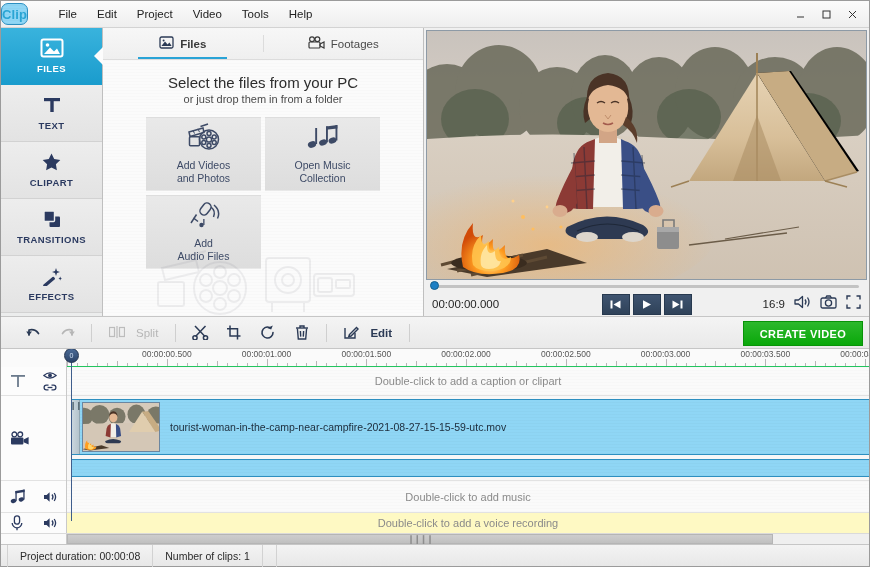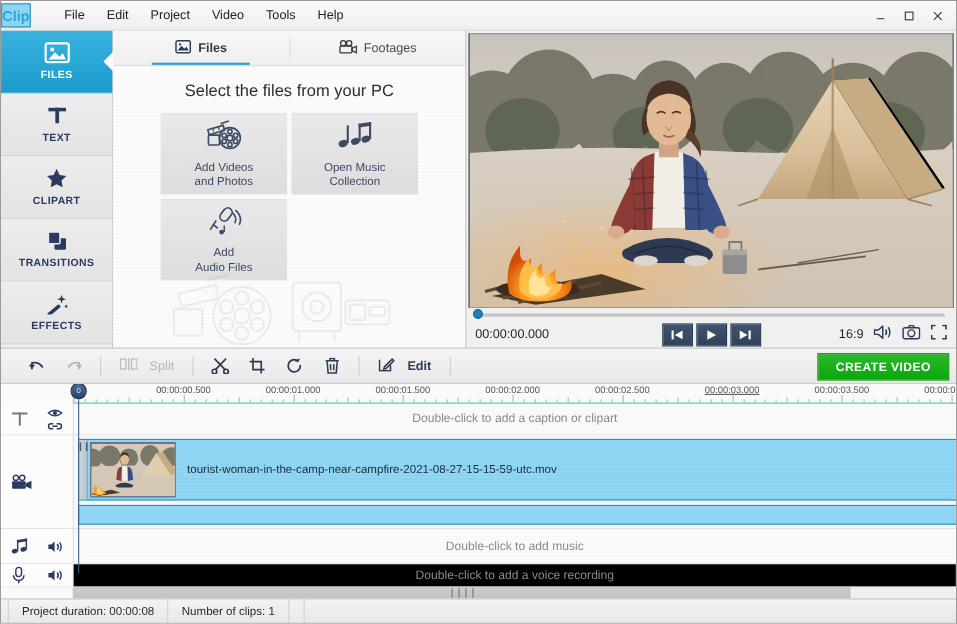--- a/index.html
+++ b/index.html
@@ -22,21 +22,21 @@
     height: 27px; flex: 0 0 27px;
     background: linear-gradient(to bottom,#fbfbfb,#eeeeee);
     border-bottom: 1px solid #d3d3d3;
     display: flex; align-items: center;
     position: relative;
   }
   .brand {
     font-size: 13px; font-weight: bold;
     color: #2b3a55; padding-left: 10px; letter-spacing: .1px;
   }
-  .brand .clip { color: #2aa5d4; }
+  .brand .clip { color: #2aa5d4; border-radius: 7px; }
   .menubar { display: flex; align-items: center; margin-left: 22px; }
   .menu-item {
     font-size: 11.5px; color: #222;
     padding: 3px 10px; cursor: default;
   }
   .wincontrols {
     position: absolute; right: 4px; top: 0;
     height: 27px; display: flex; align-items: center;
   }
   .winbtn {
@@ -278,21 +278,21 @@
   .lanes { flex: 1 1 auto; display: flex; flex-direction: column; position: relative; }
   .lane {
     position: relative; border-bottom: 1px solid #e2e2e2;
     display: flex; align-items: center; justify-content: center;
     background:
       repeating-linear-gradient(0deg, rgba(0,0,0,.012) 0 1px, transparent 1px 3px),
       #fafafa;
     font-size: 11px; color: #8a8a8a;
   }
   .lane.video { background: #f7f7f7; justify-content: flex-start; }
-  .lane.voice { background: #000000; text-align: center; }
+  .lane.voice { background: #fef9c3; text-align: center; }
 
   .clip {
     position: absolute; left: 0; top: 2px; bottom: 2px;
     background:
       repeating-linear-gradient(0deg, rgba(0,0,0,.02) 0 1px, transparent 1px 3px),
       #8fd6f5;
     border: 1px solid #2d8fc0;
     display: flex; align-items: center;
   }
   .clip-grip {
@@ -492,20 +492,21 @@
               <rect x="1" y="6" width="11" height="6" rx="1" fill="none" stroke="#3a3a3a" stroke-width="1.2"></rect>
               <path d="M12 8 L16 6 L16 12 L12 10 Z" fill="none" stroke="#3a3a3a" stroke-width="1.2"></path>
             </svg>
           </span>
           <span class="ftxt">Footages</span>
         </div>
       </div>
 
       <div class="fbody">
         <div class="ftitle">Select the files from your PC</div>
+        <div class="fsub">or just drop them in from a folder</div>
 
         <div class="grid">
           <div class="gbtn">
             <span>
               <svg width="36" height="28" viewBox="0 0 36 28">
                 <g fill="none" stroke="#3d4a66" stroke-width="1.5">
                   <path d="M3 9 L17 5 L18 9.5 L4 13.5 Z"></path>
                   <path d="M14.5 3.5 L22 1"></path>
                   <path d="M7 7.2 L8.5 10.6" stroke-width="1"></path>
                   <path d="M12 5.8 L13.5 9.2" stroke-width="1"></path>
@@ -935,21 +936,21 @@
           <div class="rtick" style="left: 758.1px; height: 3px;"></div>
           <div class="rtick" style="left: 768.1px; height: 3px;"></div>
           <div class="rtick" style="left: 778.1px; height: 3px;"></div>
           <div class="rtick" style="left: 788px; height: 3px;"></div>
           <div class="rtick" style="left: 798px; height: 7px;"></div>
           <div class="rlabel" style="left: 99.8px;">00:00:00.500</div>
           <div class="rlabel" style="left: 199.5px;">00:00:01.000</div>
           <div class="rlabel" style="left: 299.3px;">00:00:01.500</div>
           <div class="rlabel" style="left: 399px;">00:00:02.000</div>
           <div class="rlabel" style="left: 498.8px;">00:00:02.500</div>
-          <div class="rlabel" style="left: 598.5px; text-decoration: underline;">00:00:03.000</div>
+          <div class="rlabel" style="left: 598.5px;">00:00:03.000</div>
           <div class="rlabel" style="left: 698.3px;">00:00:03.500</div>
           <div class="rlabel" style="left: 798px;">00:00:04.000</div>
           <div class="playhead" style="left: 4px; height: 172px;">
             <div class="playhead-knob">0</div>
           </div>
         </div>
     </div>
 
     <div class="tracks">
       <div class="headers">

